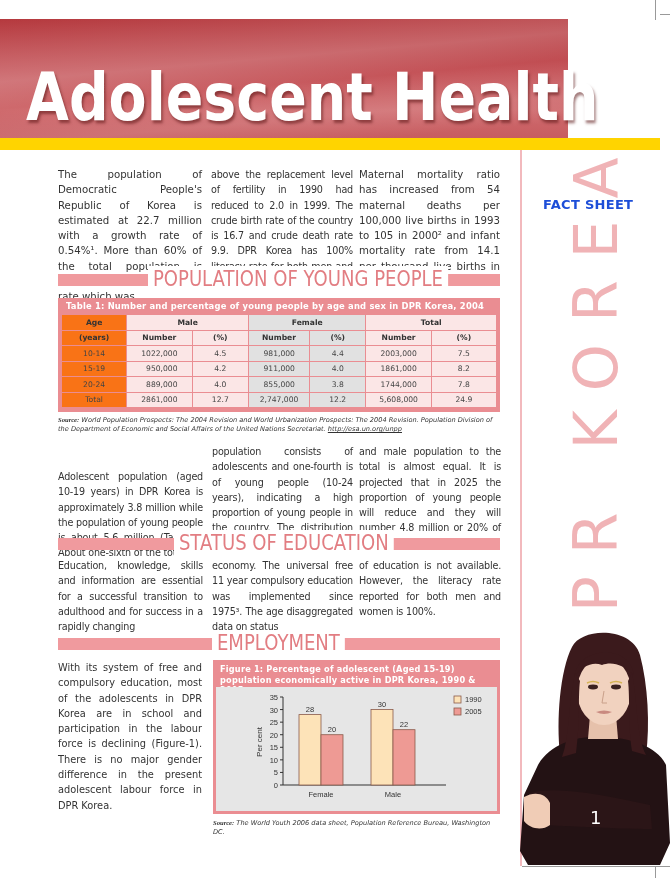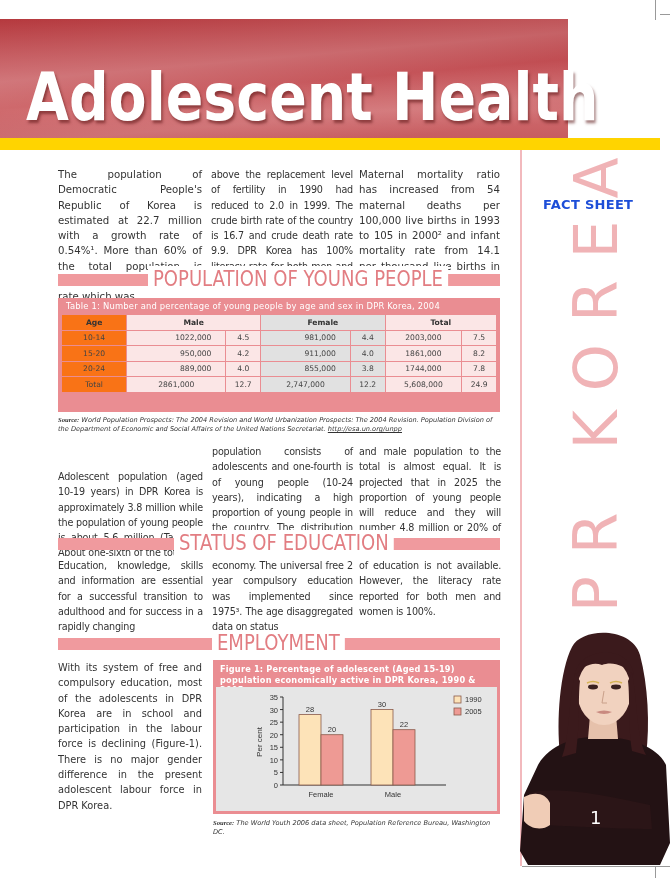--- a/index.html
+++ b/index.html
@@ -48,21 +48,21 @@
   .section-head { position: absolute; left: 58px; width: 442px; height: 22px; }
   .section-head .bar { position: absolute; top: 6px; height: 12px; background: #f09a9e; }
   .section-head .title {
     position: absolute; top: -2px; height: 26px; line-height: 26px;
     font-size: 22px; color: #e27d82; white-space: nowrap; background: #fff; padding: 0 6px;
     transform: scaleX(0.82); transform-origin: left center;
   }
 
   
   .table-wrap { position: absolute; left: 58px; top: 298px; width: 442px; height: 114px; background: #ea8d92; padding: 0 3px 3px 3px; }
-  .table-caption { height: 16px; line-height: 16px; font-size: 8.4px; font-weight: normal; color: #fff; padding-left: 5px; letter-spacing: 0.2px; }
+  .table-caption { height: 16px; line-height: 16px; font-size: 8.4px; font-weight: bold; color: #fff; padding-left: 5px; letter-spacing: 0.2px; }
   table.data { width: 100%; border-collapse: collapse; font-size: 7.6px; }
   table.data td, table.data th { border: 1px solid #ea8d92; height: 15.5px; text-align: center; font-weight: normal; color: #444; }
   table.data th { font-weight: bold; color: #333; }
   .c-age { background: #f97316; }
   .c-male { background: #fbe6e6; }
   .c-female { background: #e1e1e1; }
   .c-total { background: #fbe6e6; }
   .num { text-align: right !important; padding-right: 14px; }
   .total-row td { font-weight: bold; color: #222; }
   .src { position: absolute; font-size: 6.6px; font-style: italic; color: #333; line-height: 9px; }
@@ -136,30 +136,39 @@
   <div class="table-caption">Table 1: Number and percentage of young people by age and sex in DPR Korea, 2004</div>
   <table class="data">
     <tbody>
         <tr>
       <th class="c-age" style="width:15%;">Age</th>
       <th class="c-male" colspan="2">Male</th>
       <th class="c-female" colspan="2">Female</th>
       <th class="c-total" colspan="2">Total</th>
     </tr>
     <tr>
+      <th class="c-age">(years)</th>
+      <th class="c-male" style="width:15%;">Number</th>
+      <th class="c-male" style="width:13%;">(%)</th>
+      <th class="c-female" style="width:14%;">Number</th>
+      <th class="c-female" style="width:13%;">(%)</th>
+      <th class="c-total" style="width:15%;">Number</th>
+      <th class="c-total" style="width:15%;">(%)</th>
+    </tr>
+    <tr>
       <td class="c-age">10-14</td>
       <td class="c-male num">1022,000</td>
       <td class="c-male">4.5</td>
       <td class="c-female num">981,000</td>
       <td class="c-female">4.4</td>
       <td class="c-total">2003,000</td>
       <td class="c-total">7.5</td>
     </tr>
     <tr>
-      <td class="c-age">15-20</td>
+      <td class="c-age">15-19</td>
       <td class="c-male num">950,000</td>
       <td class="c-male">4.2</td>
       <td class="c-female num">911,000</td>
       <td class="c-female">4.0</td>
       <td class="c-total">1861,000</td>
       <td class="c-total">8.2</td>
     </tr>
     <tr>
       <td class="c-age">20-24</td>
       <td class="c-male num">889,000</td>
@@ -191,21 +200,21 @@
 <div class="col-text narrow" style="left:58px; top:469px; width:145px;">Adolescent population (aged 10-19 years) in DPR Korea is approximately 3.8 million while the population of young people is about 5.6 million (Table-1). About one-sixth of the total</div>
 <div class="col-text narrow" style="left:212px; top:444px; width:141px;">population consists of adolescents and one-fourth is of young people (10-24 years), indicating a high proportion of young people in the country. The distribution of the adolescent female</div>
 <div class="col-text narrow" style="left:359px; top:444px; width:142px;">and male population to the total is almost equal. It is projected that in 2025 the proportion of young people will reduce and they will number 4.8 million or 20% of the total population.</div>
 
 <div class="section-head" style="top:532px;">
   <div class="bar" style="left:0; width:442px;"></div>
   <div class="title" style="left:116px;">STATUS OF EDUCATION</div>
 </div>
 
 <div class="col-text narrow" style="left:58px; top:558px; width:145px;">Education, knowledge, skills and information are essential for a successful transition to adulthood and for success in a rapidly changing</div>
-<div class="col-text narrow" style="left:212px; top:558px; width:141px;">economy. The universal free 2 year compulsory education was implemented since 1975³. The age disaggregated data on status</div>
+<div class="col-text narrow" style="left:212px; top:558px; width:141px;">economy. The universal free 11 year compulsory education was implemented since 1975³. The age disaggregated data on status</div>
 <div class="col-text narrow" style="left:359px; top:558px; width:142px;">of education is not available. However, the literacy rate reported for both men and women is 100%.</div>
 
 <div class="section-head" style="top:632px;">
   <div class="bar" style="left:0; width:442px;"></div>
   <div class="title" style="left:154px;">EMPLOYMENT</div>
 </div>
 
 <div class="col-text" style="left:58px; top:660px; width:144px; font-size:9.8px;">With its system of free and compulsory education, most of the adolescents in DPR Korea are in school and participation in the labour force is declining (Figure-1). There is no major gender difference in the present adolescent labour force in DPR Korea.</div>
 
 <div class="fig-wrap">

